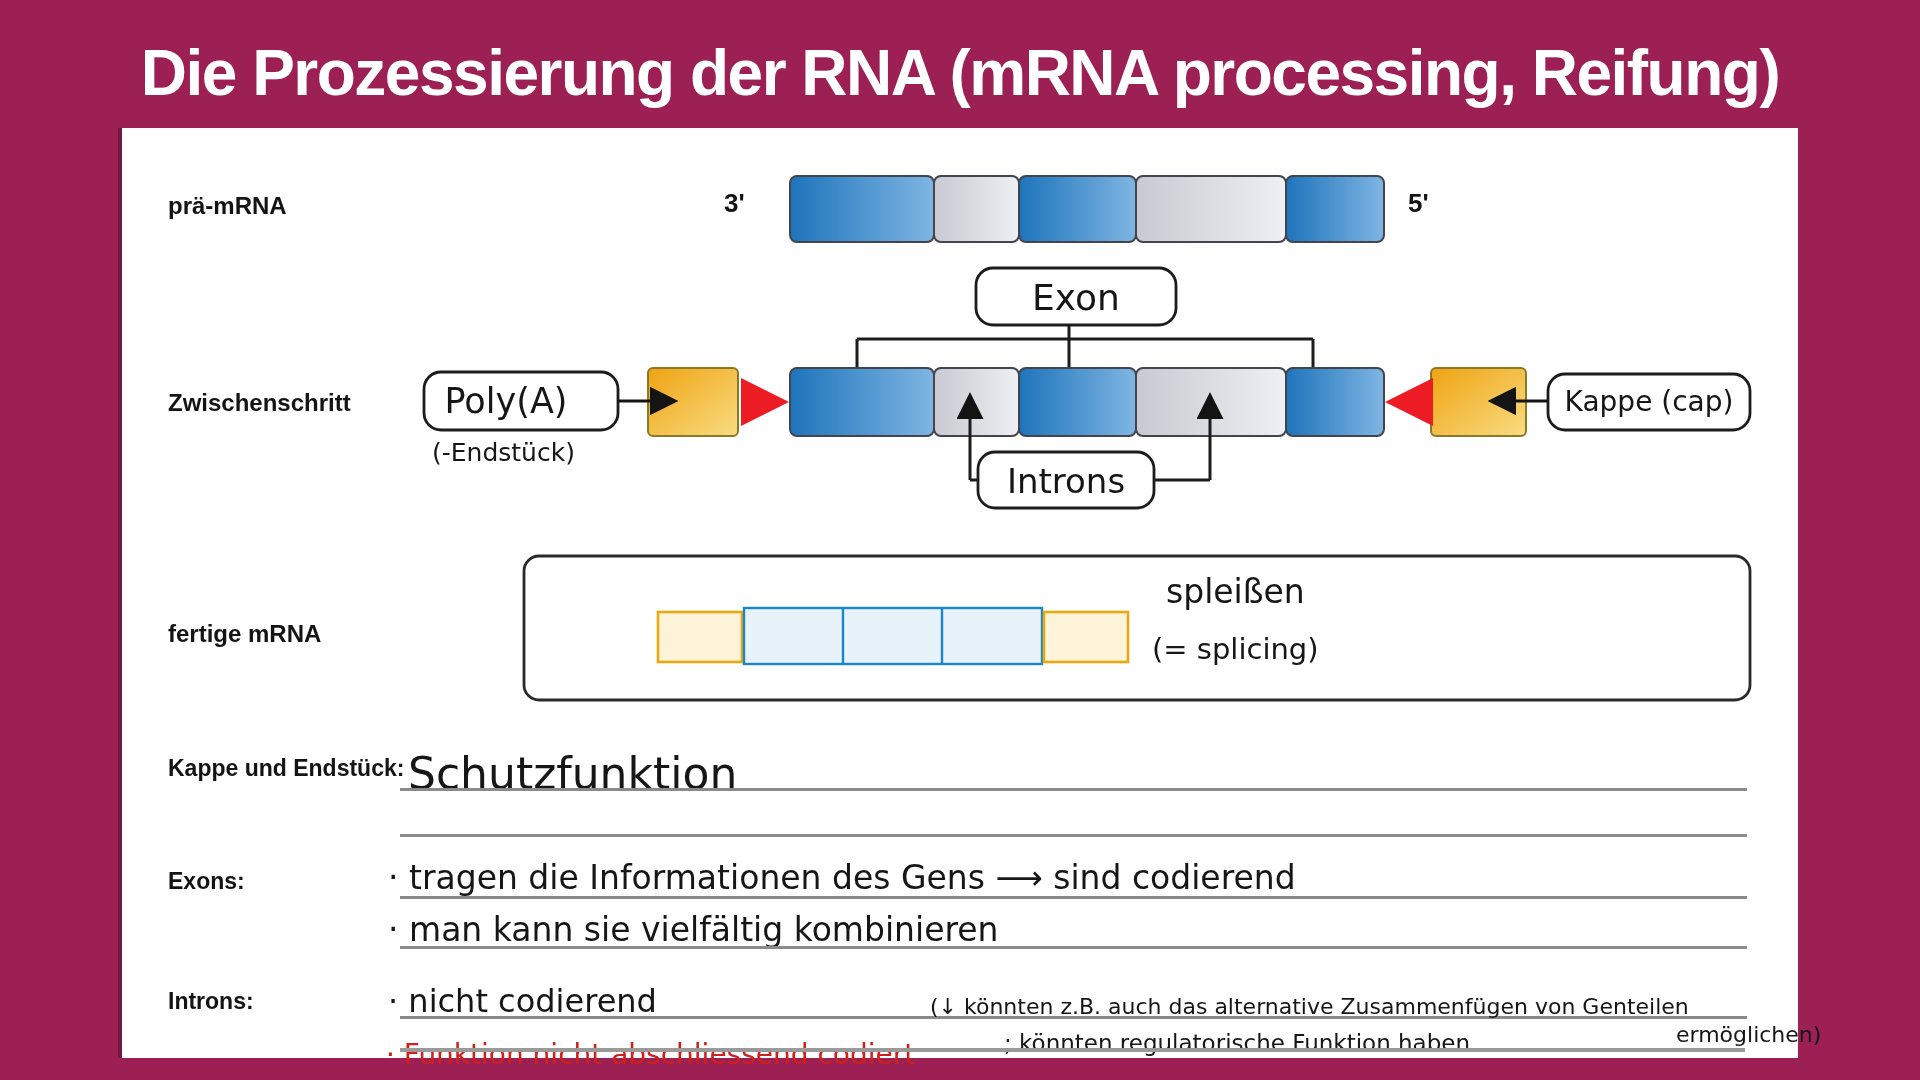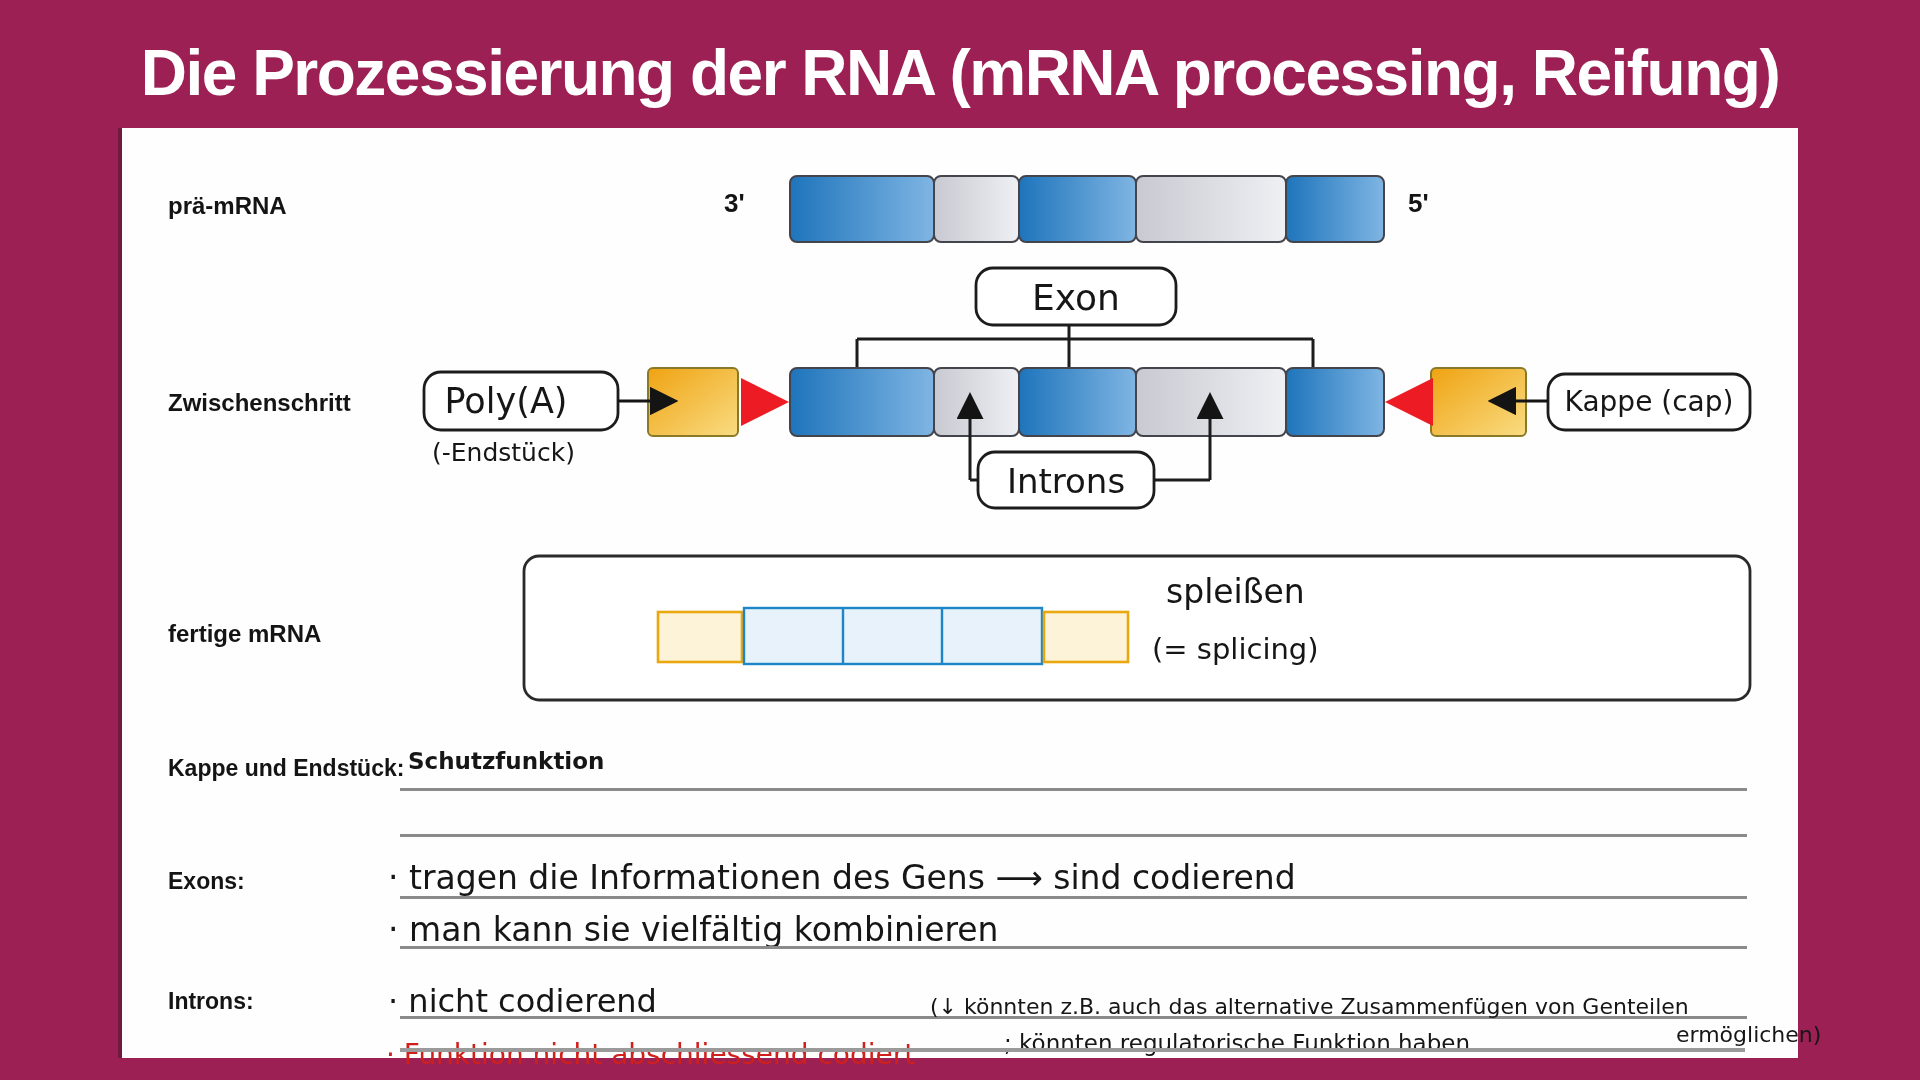--- a/index.html
+++ b/index.html
@@ -121,21 +121,21 @@
 <div class="abs hand boxlabel" style="left:424px;top:381px;width:164px;font-size:35px;">Poly(A)</div>
 <div class="abs hand" style="left:432px;top:438px;font-size:25px;">(-Endstück)</div>
 <div class="abs hand boxlabel" style="left:1548px;top:385px;width:202px;font-size:28px;">Kappe (cap)</div>
 <div class="abs hand boxlabel" style="left:978px;top:461px;width:176px;font-size:34px;">Introns</div>
 
 <div class="abs rowlabel" style="left:168px;top:620px;">fertige mRNA</div>
 <div class="abs hand" style="left:1166px;top:572px;font-size:33px;">spleißen</div>
 <div class="abs hand" style="left:1152px;top:614px;font-size:29px;margin-top:18px;">(= splicing)</div>
 
 <div class="abs notelabel" style="left:168px;top:755px;">Kappe und Endstück:</div>
-<div class="abs hand" style="left:408px;top:748px;font-size:23px;font-weight:bold;">Schutzfunktion</div>
+<div class="abs hand" style="left:408px;top:748px;font-size:44px;">Schutzfunktion</div>
 <div class="abs uline" style="left:400px;top:788px;width:1347px;"></div>
 <div class="abs uline" style="left:400px;top:834px;width:1347px;"></div>
 
 <div class="abs notelabel" style="left:168px;top:868px;">Exons:</div>
 <div class="abs hand" style="left:388px;top:858px;font-size:33px;">· tragen die Informationen des Gens ⟶ sind codierend</div>
 <div class="abs uline" style="left:400px;top:896px;width:1347px;"></div>
 <div class="abs hand" style="left:388px;top:910px;font-size:33px;">· man kann sie vielfältig kombinieren</div>
 <div class="abs uline" style="left:400px;top:946px;width:1347px;"></div>
 
 <div class="abs notelabel" style="left:168px;top:988px;">Introns:</div>

